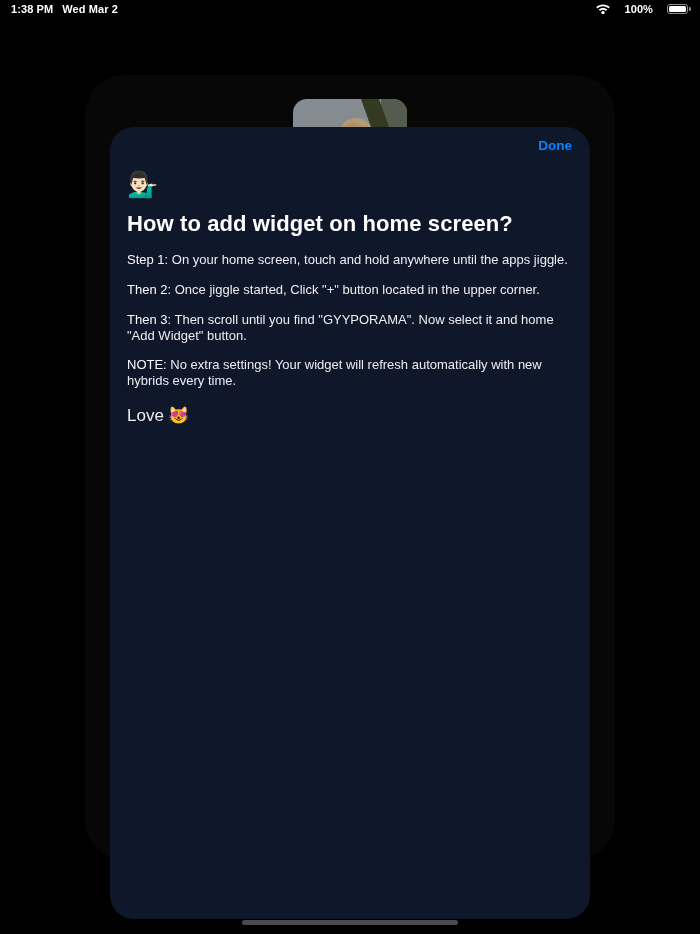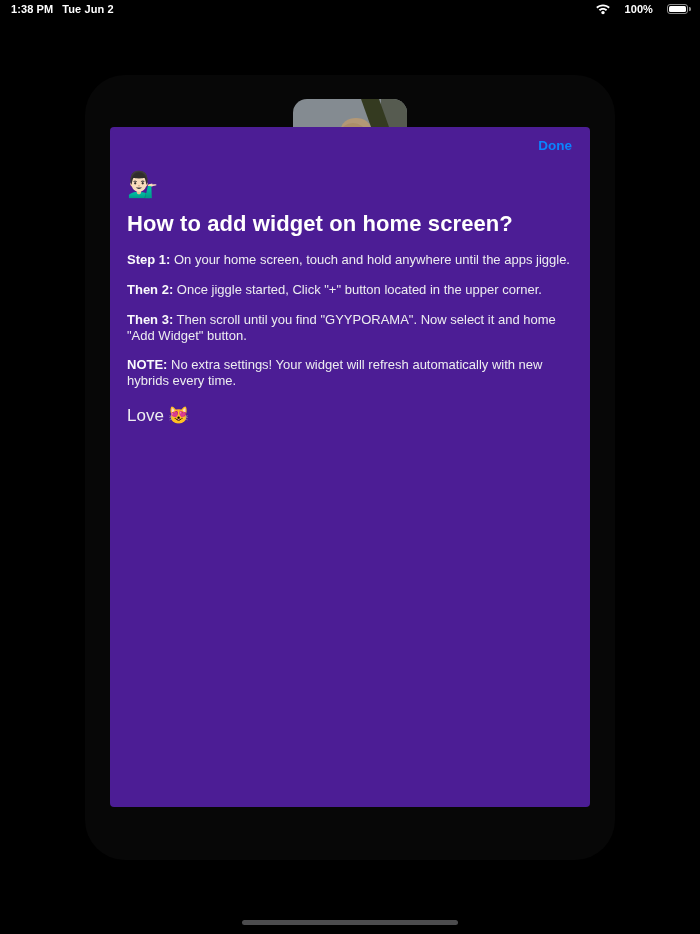--- a/index.html
+++ b/index.html
@@ -39,53 +39,53 @@
 
   
   .photo-peek {
     position: absolute; left: 293px; top: 99px; width: 114px; height: 28px;
     border-radius: 14px 14px 0 0; overflow: hidden;
   }
   .photo-peek svg { display: block; }
 
   
   .modal {
-    position: absolute; left: 110px; top: 127px; width: 480px; height: 680px;
-    background: #4c1d95; border-radius: 4px;
+    position: absolute; left: 110px; top: 127px; width: 480px; height: 792px;
+    background: #0f172a; border-radius: 24px;
   }
   .done-btn {
     position: absolute; top: 11px; right: 18px;
     color: #0a84ff; font-size: 13.5px; font-weight: 600;
     background: none; border: none; padding: 0; cursor: pointer;
     font-family: "Liberation Sans", sans-serif;
   }
   .sheet-content { padding: 42px 17px 0 17px; color: #f2f2f4; }
   .emoji-lede { font-size: 25px; line-height: 30px; height: 30px; }
   .sheet-title {
     margin: 12px 0 0; color: #fff;
     font-size: 22px; font-weight: 700; letter-spacing: .1px;
   }
   .paras { margin-top: 15px; font-size: 13px; line-height: 1.22; color: #ededf0; }
   .paras p { margin: 0 0 14px; }
-  .paras strong { font-weight: 700; color: #fafafc; }
+  .paras strong { font-weight: 400; color: #fafafc; }
   .signoff { font-size: 17px; margin-top: 16px; color: #ededf0; }
 
   
   .home-indicator {
     position: absolute; left: 242px; top: 920px; width: 216px; height: 5px;
     background: #4c4c4e; border-radius: 2.5px;
   }
 </style>
 </head>
 <body>
 
 <div class="status-bar">
   <div class="sb-left">
     <span>1:38 PM</span>
-    <span>Tue Jun 2</span>
+    <span>Wed Mar 2</span>
   </div>
   <div class="sb-right">
     <span class="wifi-wrap">
       <svg width="16" height="12" viewBox="0 0 16 12">
         <path d="M8 11.2c.95 0 1.72-.74 1.72-1.65S8.95 7.9 8 7.9s-1.72.74-1.72 1.65S7.05 11.2 8 11.2z" fill="#fff"></path>
         <path d="M8 4.9c1.63 0 3.12.62 4.23 1.64L10.9 7.9C10.12 7.2 9.1 6.8 8 6.8s-2.12.4-2.9 1.1L3.77 6.54C4.88 5.52 6.37 4.9 8 4.9z" fill="#fff"></path>
         <path d="M8 1.4c2.62 0 5 1 6.8 2.63l-1.33 1.35C12.03 4.1 10.1 3.3 8 3.3s-4.03.8-5.47 2.08L1.2 4.03C3 2.4 5.38 1.4 8 1.4z" fill="#fff"></path>
       </svg>
     </span>
     <span>100%</span>

